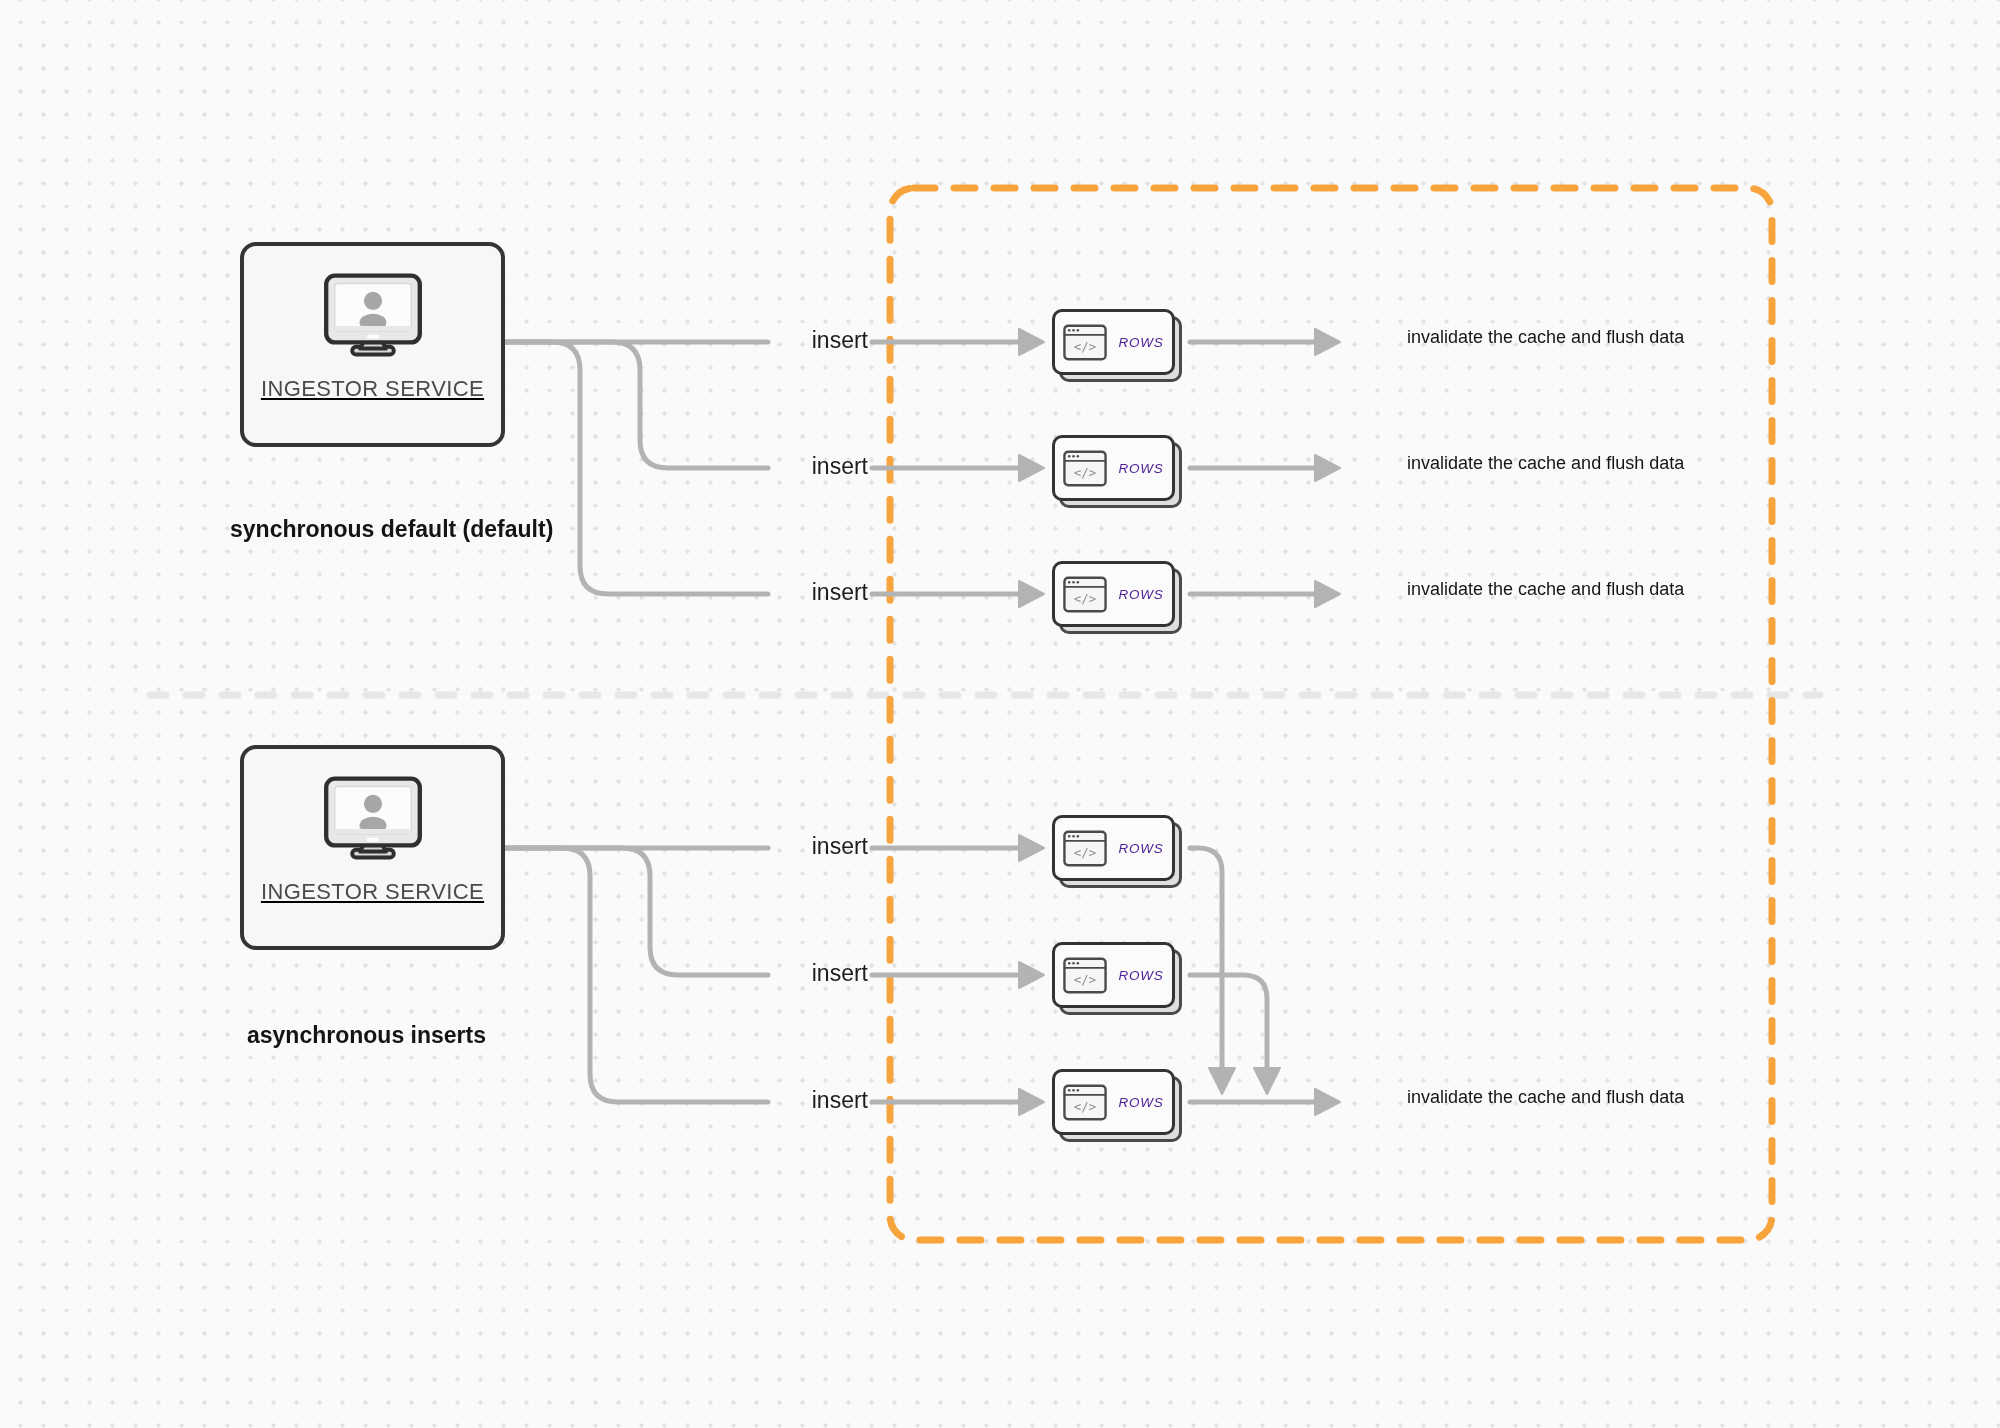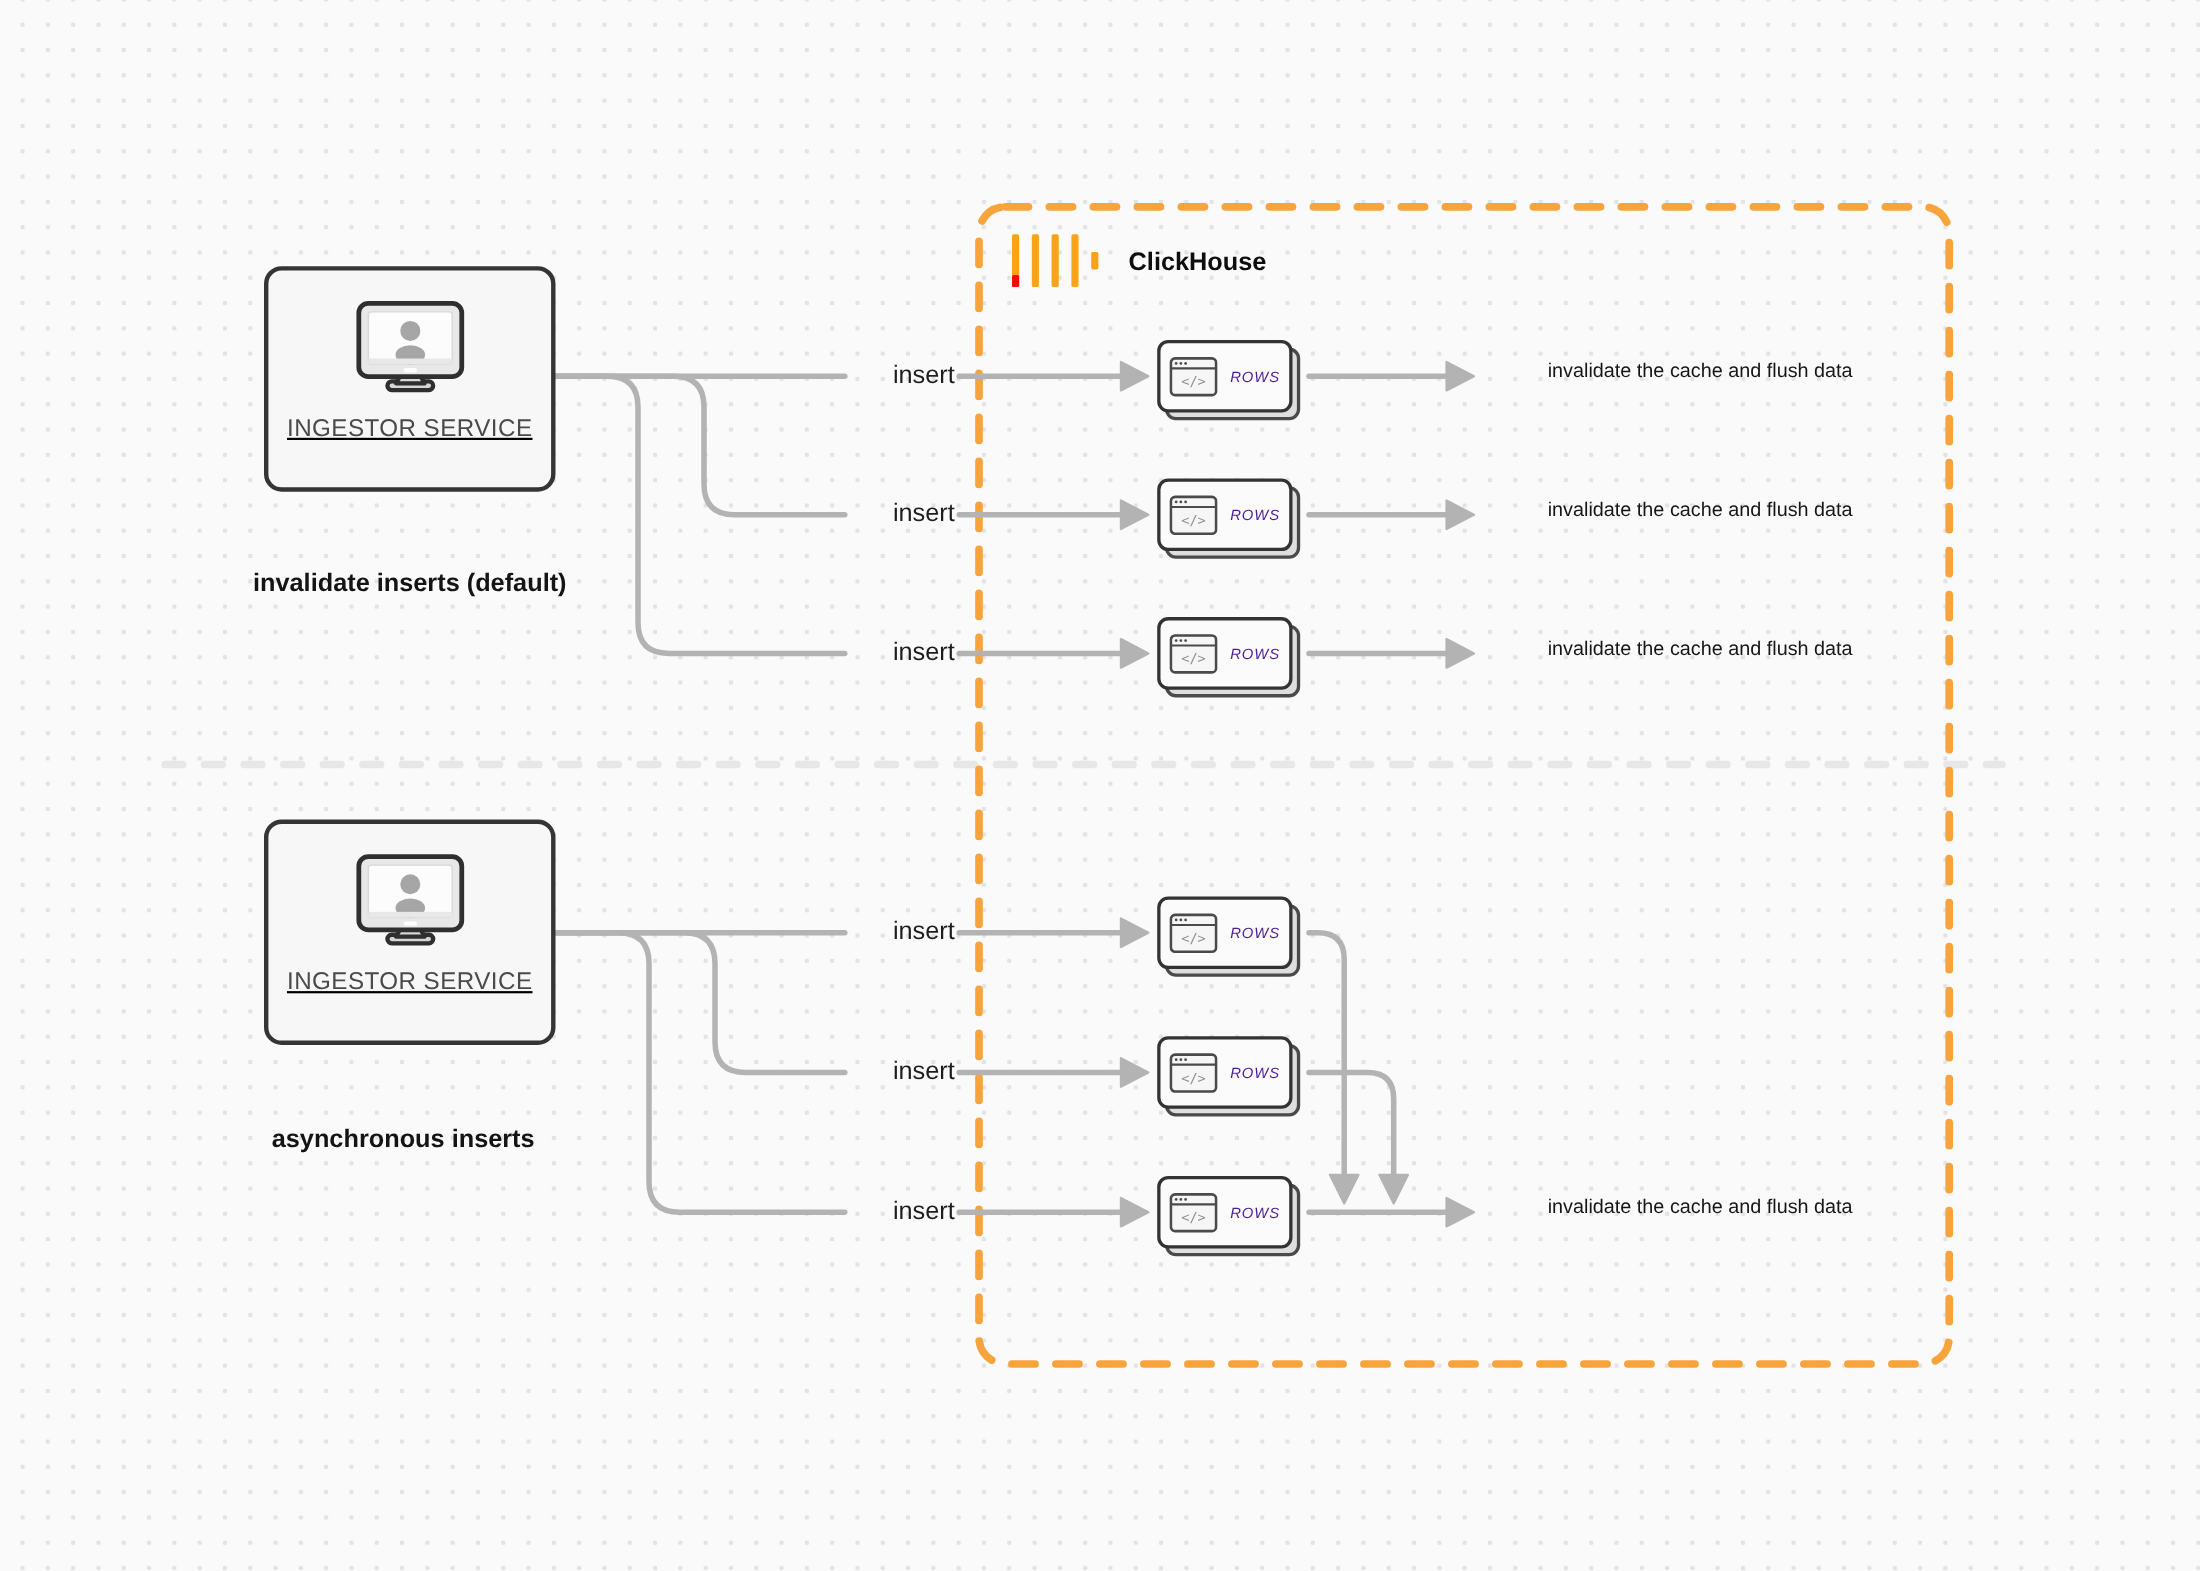--- a/index.html
+++ b/index.html
@@ -134,34 +134,23 @@
       <rect x="6" y="4" width="108" height="77" rx="10" fill="#E8E8E8" stroke="#2F2F2F" stroke-width="5"></rect>
       <rect x="16" y="13" width="88" height="55" rx="3" fill="#FCFCFC" stroke="#D8D8D8" stroke-width="1.5"></rect>
       <circle cx="60" cy="33" r="10.5" fill="#A6A6A6"></circle>
       <ellipse cx="60" cy="58" rx="15.5" ry="10" fill="#A6A6A6"></ellipse>
       <rect x="16" y="62" width="88" height="6" fill="#E8E8E8"></rect>
       <rect x="53" y="72" width="14" height="4.5" rx="2.2" fill="#FDFDFD"></rect>
     </svg>
     <div class="service-label">INGESTOR SERVICE</div>
   </div>
 
-  <div class="caption sync">invalidate inserts (default)</div>
+  <div class="caption sync">synchronous default (default)</div>
   <div class="caption async">asynchronous inserts</div>
 
-  <div class="ch-header">
-    <svg width="84" height="50" viewBox="0 0 84 50">
-      <rect x="0" y="1" width="6.5" height="48" rx="1.5" fill="#F9A416"></rect>
-      <rect x="18" y="1" width="6.5" height="48" rx="1.5" fill="#F9A416"></rect>
-      <rect x="36" y="1" width="6.5" height="48" rx="1.5" fill="#F9A416"></rect>
-      <rect x="54" y="1" width="6.5" height="48" rx="1.5" fill="#F9A416"></rect>
-      <rect x="72" y="17" width="6.5" height="16" rx="1.5" fill="#F9A416"></rect>
-      <rect x="0" y="38" width="6.5" height="11" rx="1.5" fill="#F50B00"></rect>
-    </svg>
-    <span class="ch-label">ClickHouse</span>
-  </div>
 
   <div class="rows-box" style="left:1052px;top:309px;">
     <div class="stack"></div>
     <div class="card">
       <svg width="44" height="37" viewBox="0 0 46 38">
         <rect x="1.5" y="1.5" width="43" height="35" rx="4" fill="#F6F6F6" stroke="#4A4A4A" stroke-width="2.5"></rect>
         <path d="M1.5 11 H44.5" stroke="#4A4A4A" stroke-width="2"></path>
         <circle cx="6.5" cy="6.3" r="1.3" fill="#4A4A4A"></circle>
           <circle cx="11" cy="6.3" r="1.3" fill="#4A4A4A"></circle>
           <circle cx="15.5" cy="6.3" r="1.3" fill="#4A4A4A"></circle>

